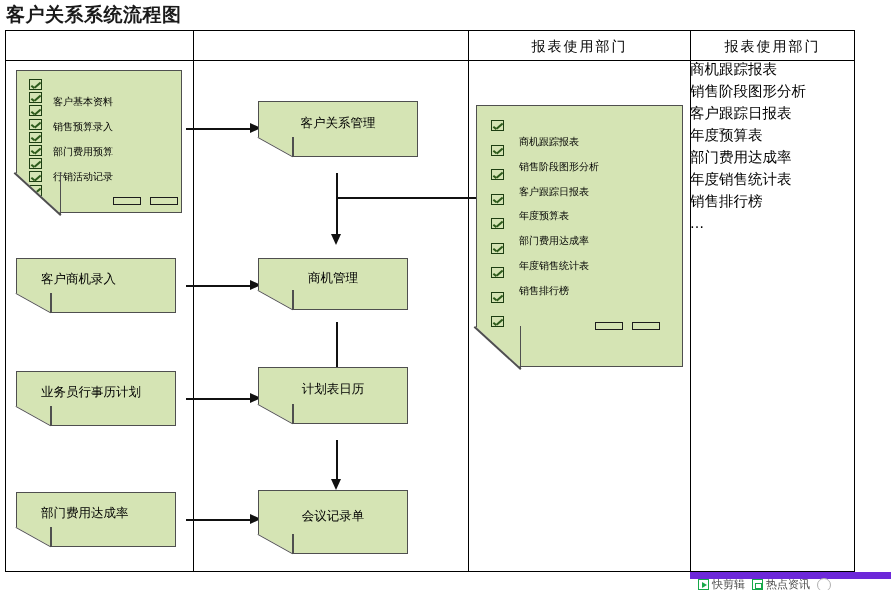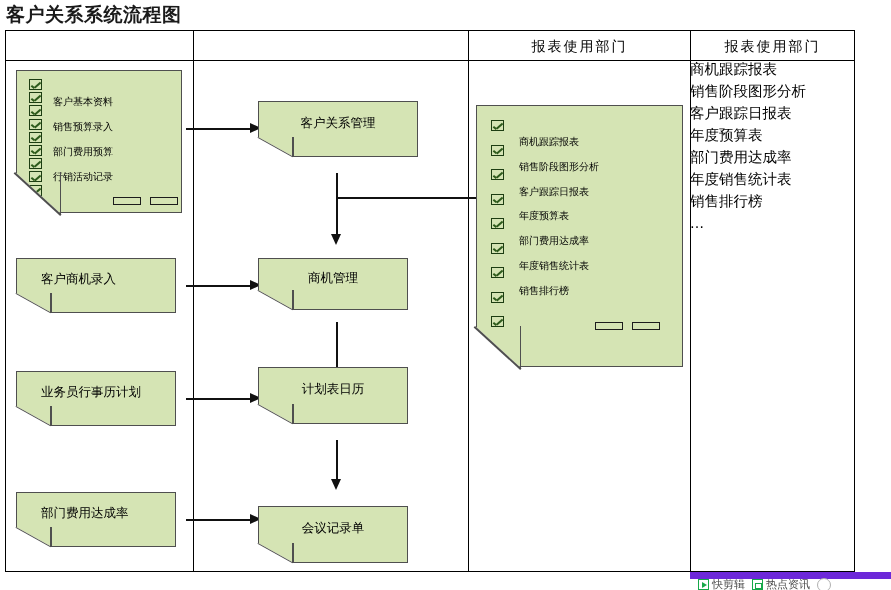--- a/index.html
+++ b/index.html
@@ -289,21 +289,21 @@
 <div class="node" style="left:258px;top:367px;width:150px;height:57px;">
   <div class="shadow"></div>
   <div class="label">计划表日历</div>
   <div class="fold">
     <div class="tri"></div>
       <div class="edge"></div>
       <div class="vline"></div>
   </div>
 </div>
 
-<div class="node" style="left:258px;top:506px;width:150px;height:57px;">
+<div class="node" style="left:258px;top:490px;width:150px;height:64px;">
   <div class="shadow"></div>
   <div class="label">会议记录单</div>
   <div class="fold">
     <div class="tri"></div>
       <div class="edge"></div>
       <div class="vline"></div>
   </div>
 </div>
 
 <div class="doc" style="left:476px;top:105px;width:207px;height:262px;">

